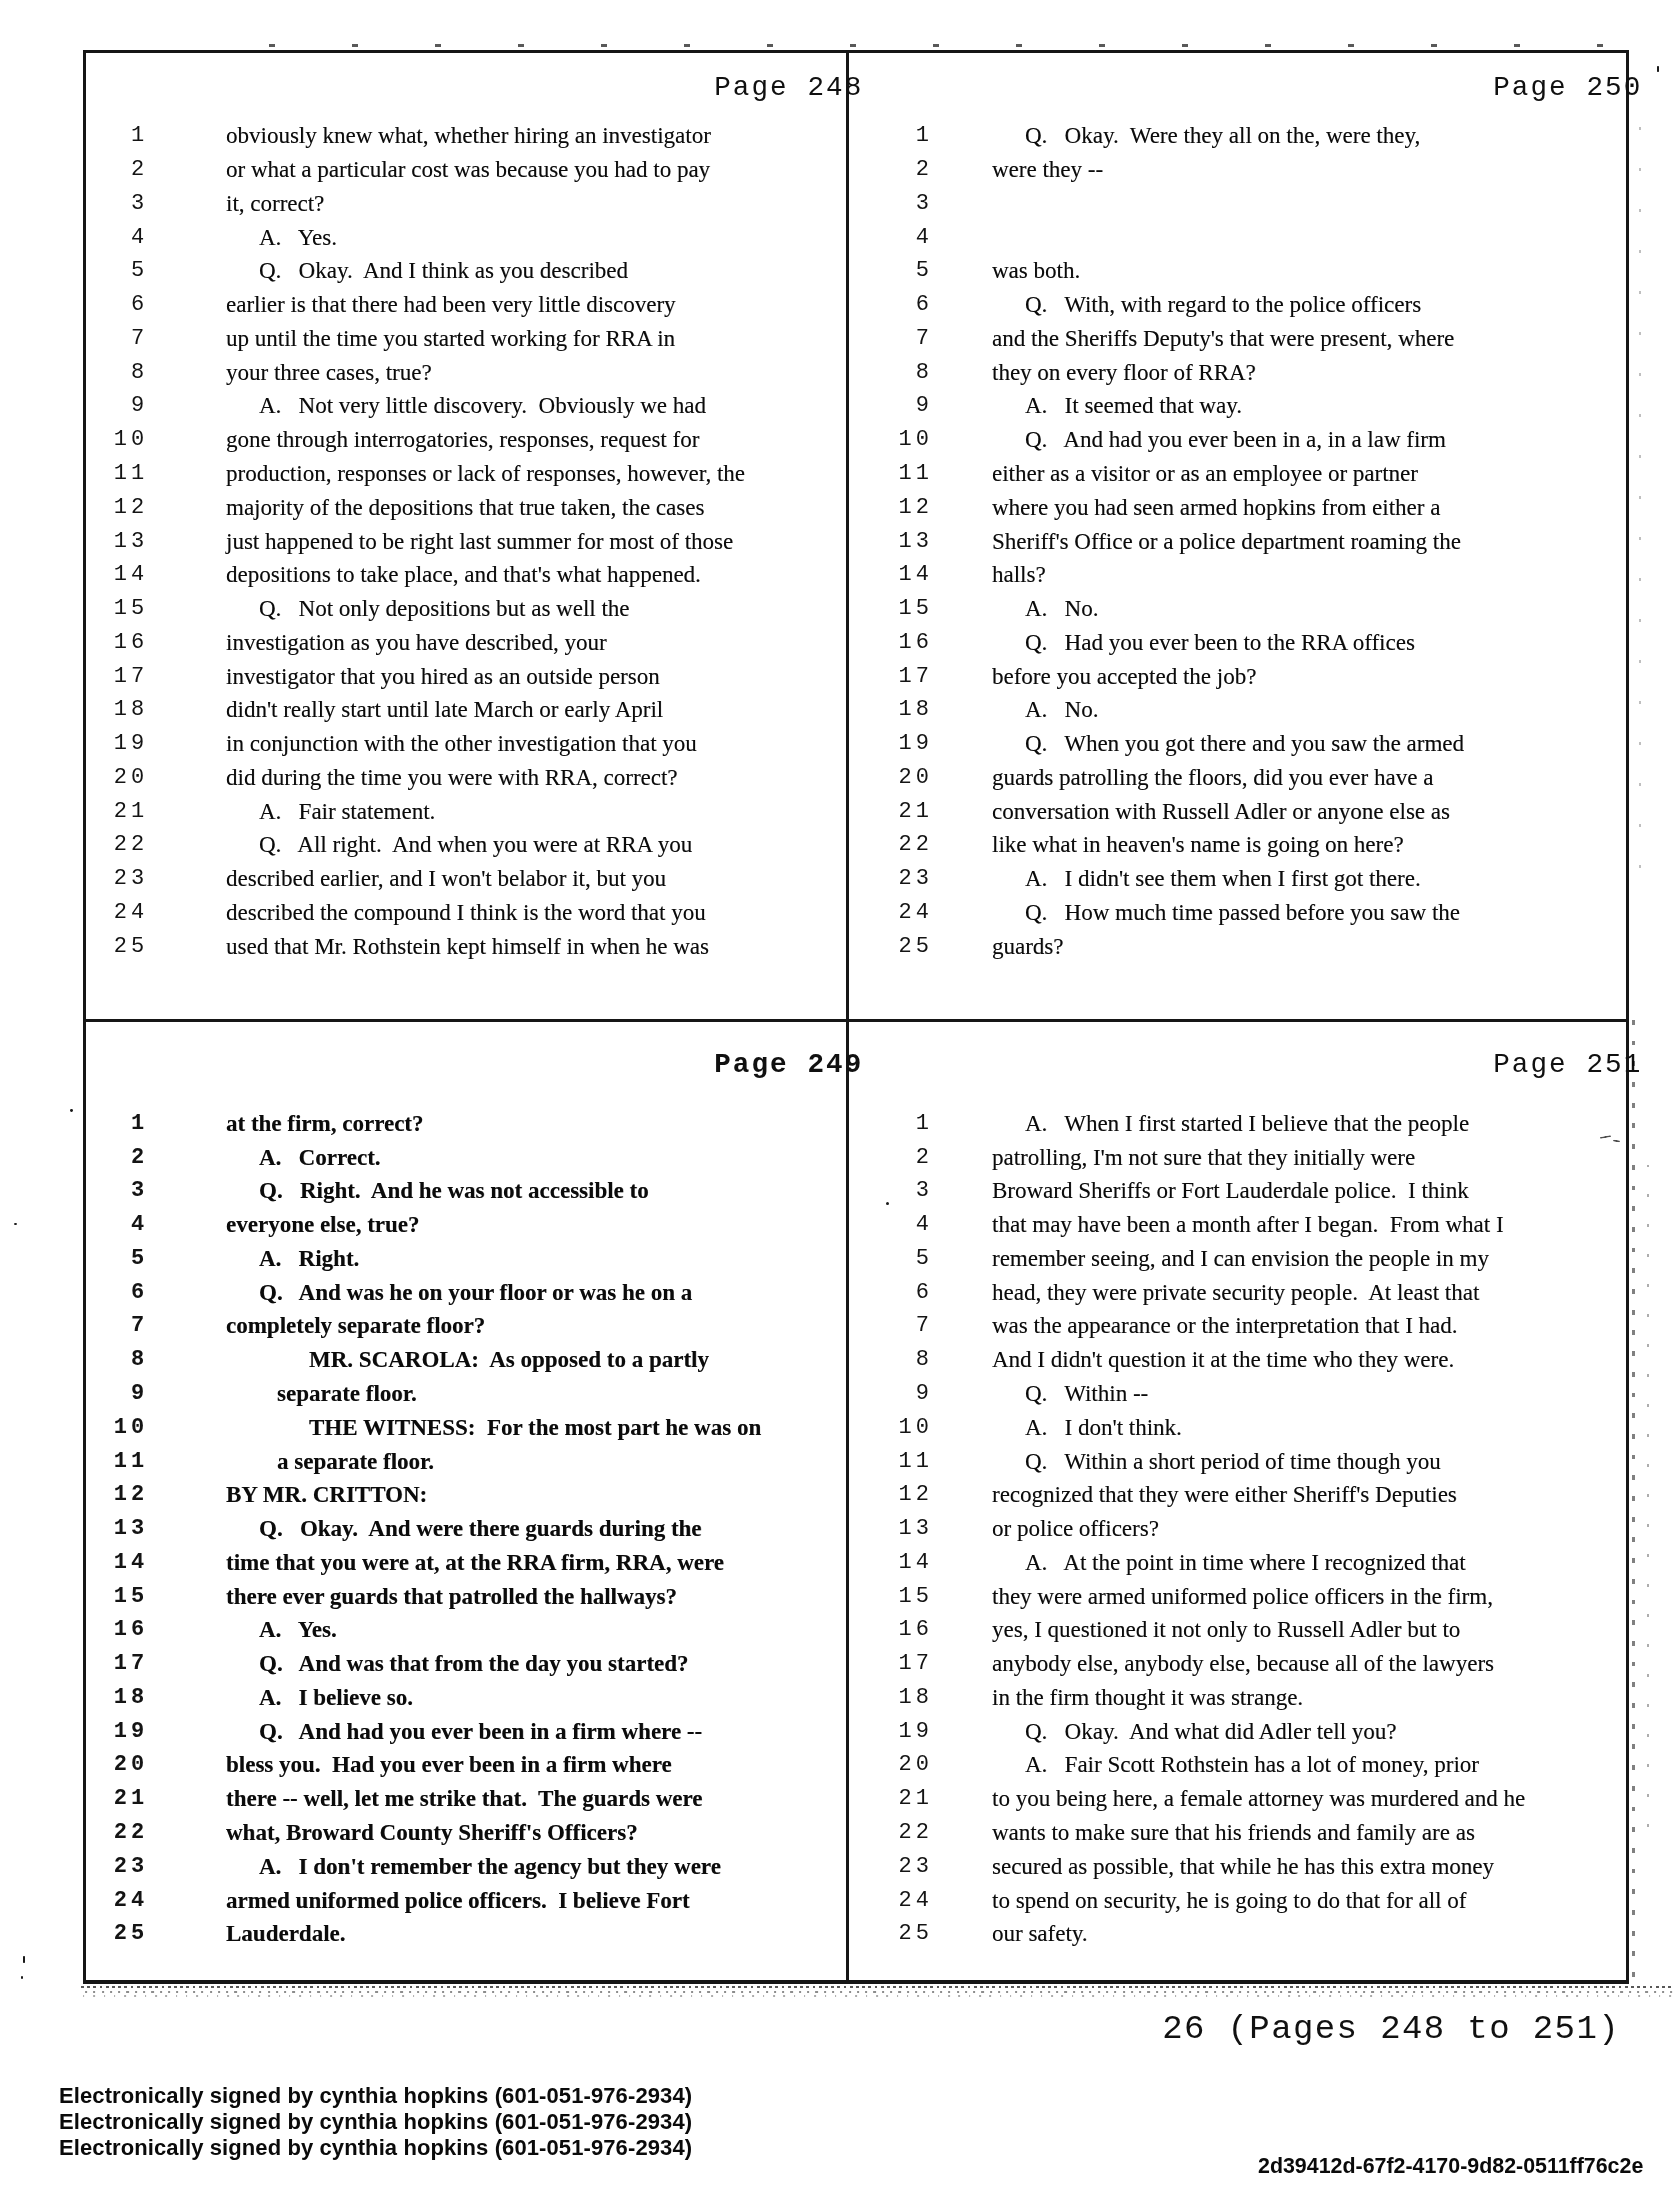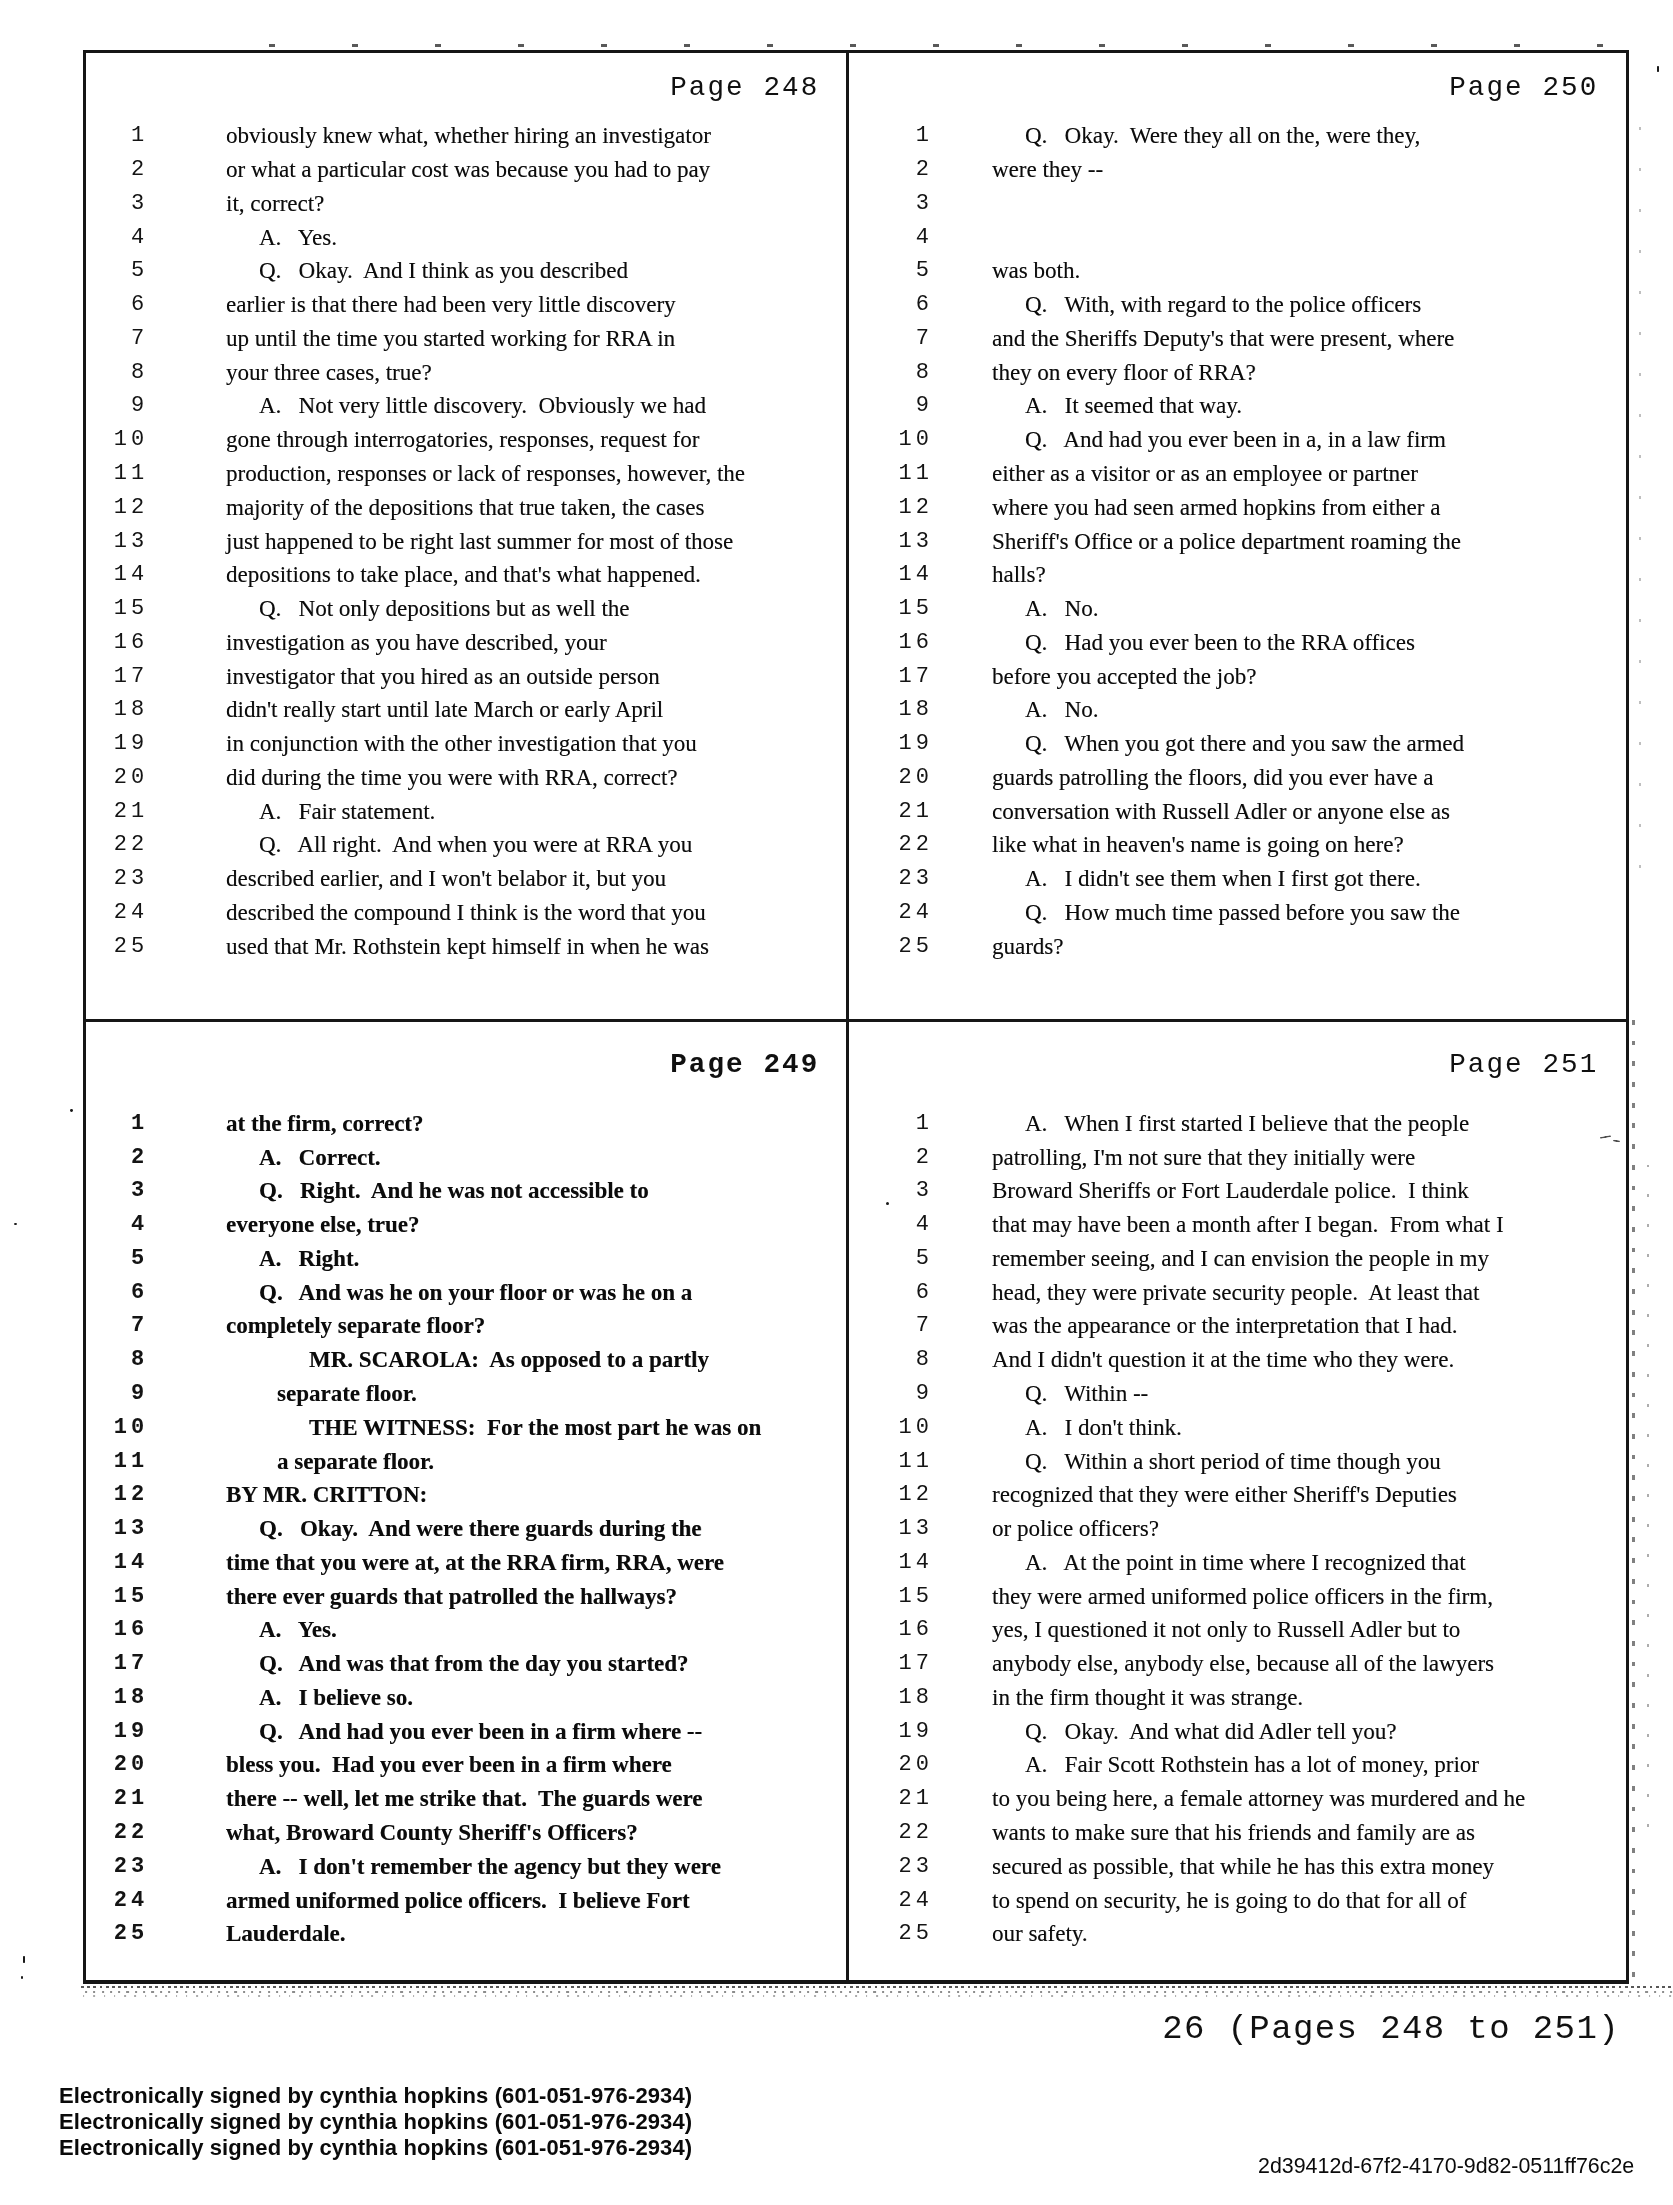--- a/index.html
+++ b/index.html
@@ -3,21 +3,21 @@
 <meta charset="utf-8">
 <style>
   html,body{margin:0;padding:0;}
   body{
     width:1674px;height:2205px;position:relative;background:#ffffff;
     font-family:"Liberation Serif",serif;color:#0d0d0d;overflow:hidden;
   }
   
   .rule{position:absolute;background:#161616;}
   
-  .quad{position:absolute;}
+  .quad{position:absolute;padding-left:44px;}
   .q0{left:83px;top:50px;width:764px;height:969px;}
   .q1{left:849px;top:50px;width:777px;height:969px;}
   .q2{left:83px;top:1021px;width:764px;height:959px;font-weight:bold;}
   .q3{left:849px;top:1021px;width:777px;height:959px;}
   .pheader{
     position:absolute;right:27.6px;
     font-family:"Liberation Mono",monospace;font-size:27.6px;letter-spacing:2.1px;
     color:#101010;white-space:pre;
   }
   .q0 .pheader,.q1 .pheader{top:22px;}
@@ -47,21 +47,21 @@
     font-family:"Liberation Mono",monospace;font-size:34px;letter-spacing:1.4px;
     color:#111;white-space:pre;
   }
   .sig-block{position:absolute;left:59px;top:2083px;}
   .sig-line{
     font-family:"Liberation Sans",sans-serif;font-weight:bold;font-size:22px;
     line-height:26px;color:#0a0a0a;letter-spacing:0.1px;white-space:pre;
   }
   .doc-id{
     position:absolute;left:1258px;top:2154px;width:413px;overflow:hidden;
-    font-family:"Liberation Sans",sans-serif;font-weight:normal;font-size:21.4px;
+    font-family:"Liberation Sans",sans-serif;font-weight:bold;font-size:21.4px;
     color:#0a0a0a;white-space:nowrap;
   }
   
   .noise{position:absolute;pointer-events:none;}
   .speckle-band{
     left:81px;top:1985px;width:1593px;height:12.4px;opacity:.85;
     background-image:
       repeating-linear-gradient(90deg, rgba(10,10,10,.8) 0 2.8px, transparent 2.8px 6.2px),
       repeating-linear-gradient(90deg, rgba(10,10,10,.55) 0 2.1px, transparent 2.1px 8.3px),
       repeating-linear-gradient(90deg, rgba(10,10,10,.4) 0 1.4px, transparent 1.4px 10.3px);

